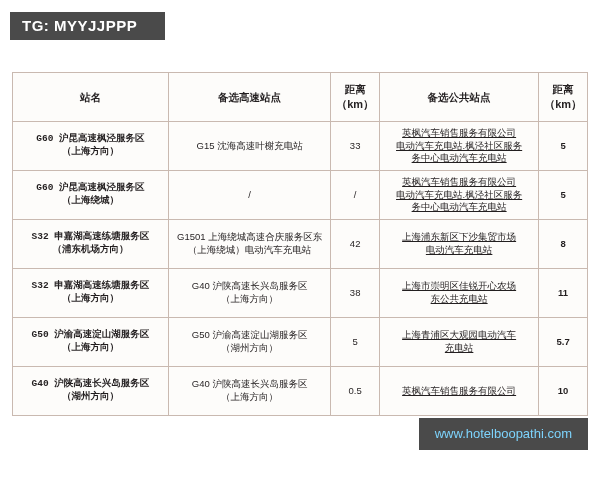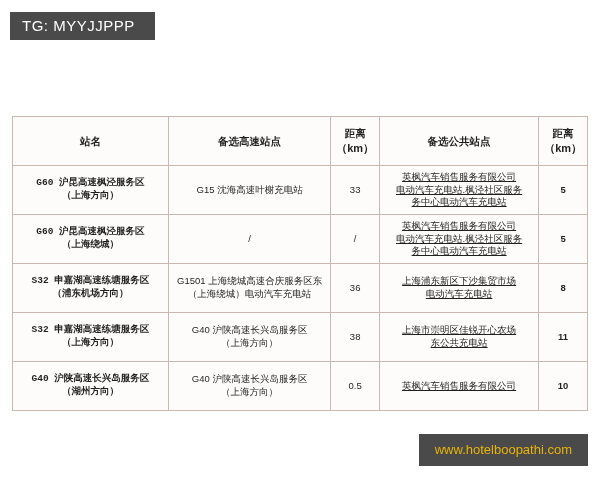--- a/index.html
+++ b/index.html
@@ -16,47 +16,46 @@
   }
 
   
   .tg-badge {
     position: absolute;
     left: 10px;
     top: 12px;
     background: #4a4a4a;
     color: #ffffff;
     font-size: 15px;
-    font-weight: normal;
-    padding: 6px 20px 7px 12px;
+    font-weight: bold;
+    padding: 6px 28px 7px 12px;
     letter-spacing: 0.5px;
     line-height: 1;
     white-space: nowrap;
   }
 
   
   .watermark {
     position: absolute;
     right: 12px;
-    bottom: 14px;
+    bottom: 30px;
     background: #4a4a4a;
-    color: #eab308;
+    color: #7dd3fc;
     font-size: 13px;
     padding: 9px 16px 10px 16px;
     line-height: 1;
     white-space: nowrap;
   }
 
   
   .table-wrap {
     position: absolute;
     left: 12px;
     top: 72px;
     width: 576px;
-    margin-top: 44px;
   }
   table.data {
     border-collapse: collapse;
     width: 100%;
     table-layout: fixed;
     background: #fdfcfa;
   }
   table.data th,
   table.data td {
     border: 1px solid #c9b9b0;
@@ -165,21 +164,21 @@
 
       <tr>
         <td class="col-name">
           <span class="line2">S32 申嘉湖高速练塘服务区</span>
           <span class="line2">（浦东机场方向）</span>
         </td>
         <td class="col-hs">
           <span class="line2">G1501 上海绕城高速合庆服务区东</span>
           <span class="line2">（上海绕城）电动汽车充电站</span>
         </td>
-        <td class="col-dist1">36</td>
+        <td class="col-dist1">42</td>
         <td class="col-pub">
           <span class="line2">上海浦东新区下沙集贸市场</span>
           <span class="line2">电动汽车充电站</span>
           <span class="line2"></span>
         </td>
         <td class="col-dist2">8</td>
       </tr>
 
       <tr>
         <td class="col-name">
@@ -192,20 +191,37 @@
         </td>
         <td class="col-dist1">38</td>
         <td class="col-pub">
           <span class="line2">上海市崇明区佳锐开心农场</span>
           <span class="line2">东公共充电站</span>
           <span class="line2"></span>
         </td>
         <td class="col-dist2">11</td>
       </tr>
 
+      <tr>
+        <td class="col-name">
+          <span class="line2">G50 沪渝高速淀山湖服务区</span>
+          <span class="line2">（上海方向）</span>
+        </td>
+        <td class="col-hs">
+          <span class="line2">G50 沪渝高速淀山湖服务区</span>
+          <span class="line2">（湖州方向）</span>
+        </td>
+        <td class="col-dist1">5</td>
+        <td class="col-pub">
+          <span class="line2">上海青浦区大观园电动汽车</span>
+          <span class="line2">充电站</span>
+          <span class="line2"></span>
+        </td>
+        <td class="col-dist2">5.7</td>
+      </tr>
 
       <tr>
         <td class="col-name">
           <span class="line2">G40 沪陕高速长兴岛服务区</span>
           <span class="line2">（湖州方向）</span>
         </td>
         <td class="col-hs">
           <span class="line2">G40 沪陕高速长兴岛服务区</span>
           <span class="line2">（上海方向）</span>
         </td>

